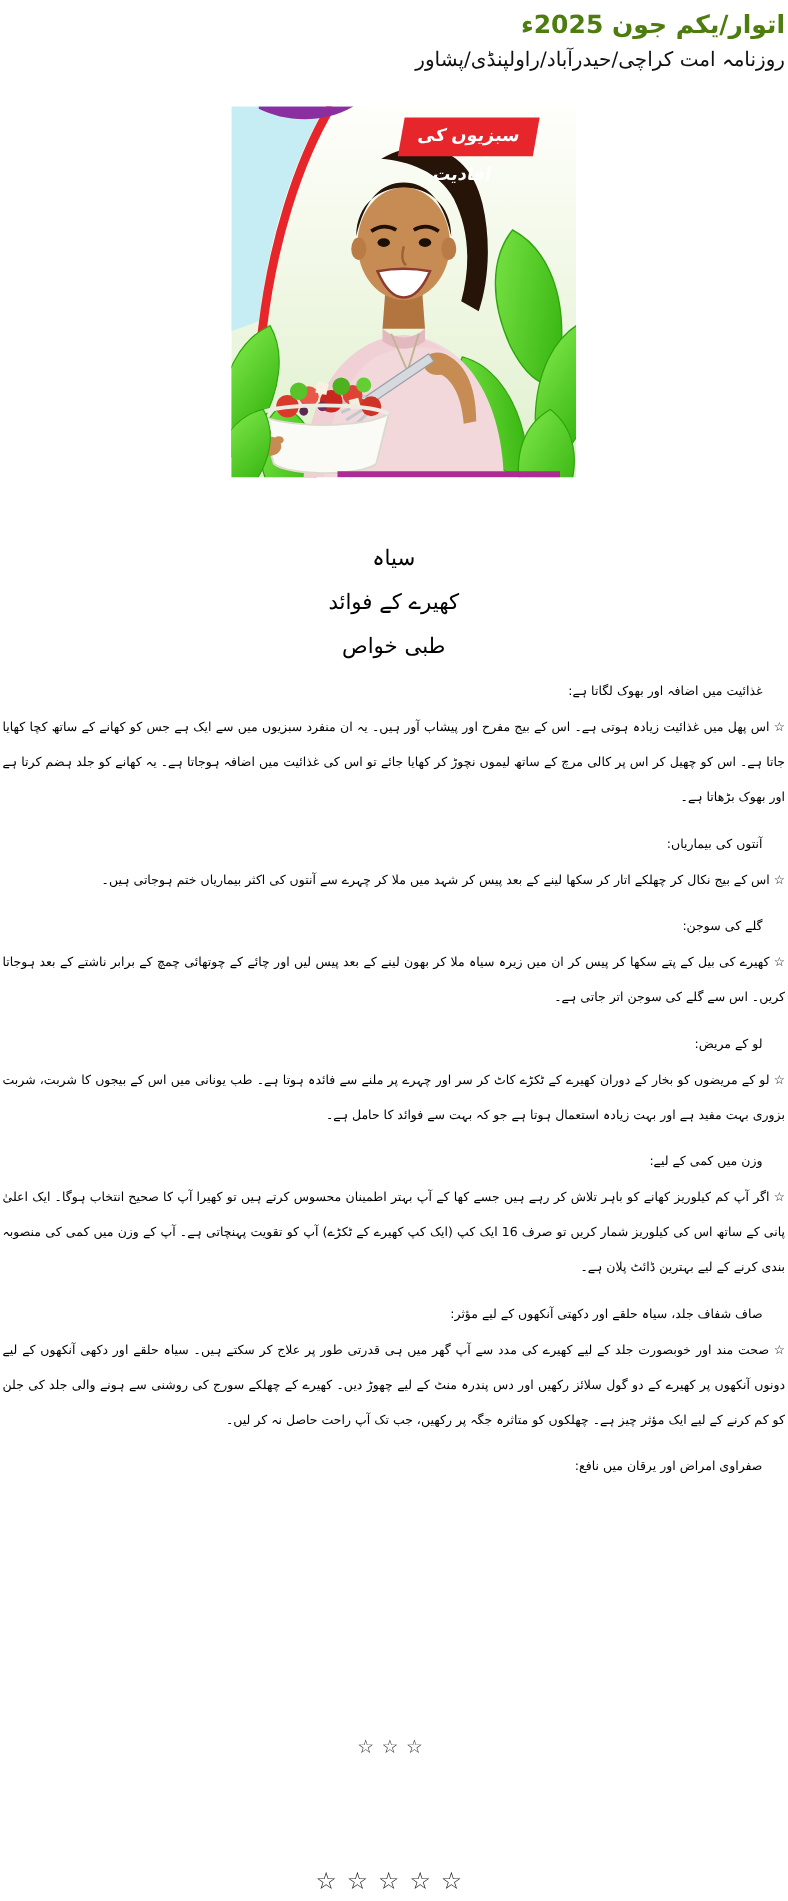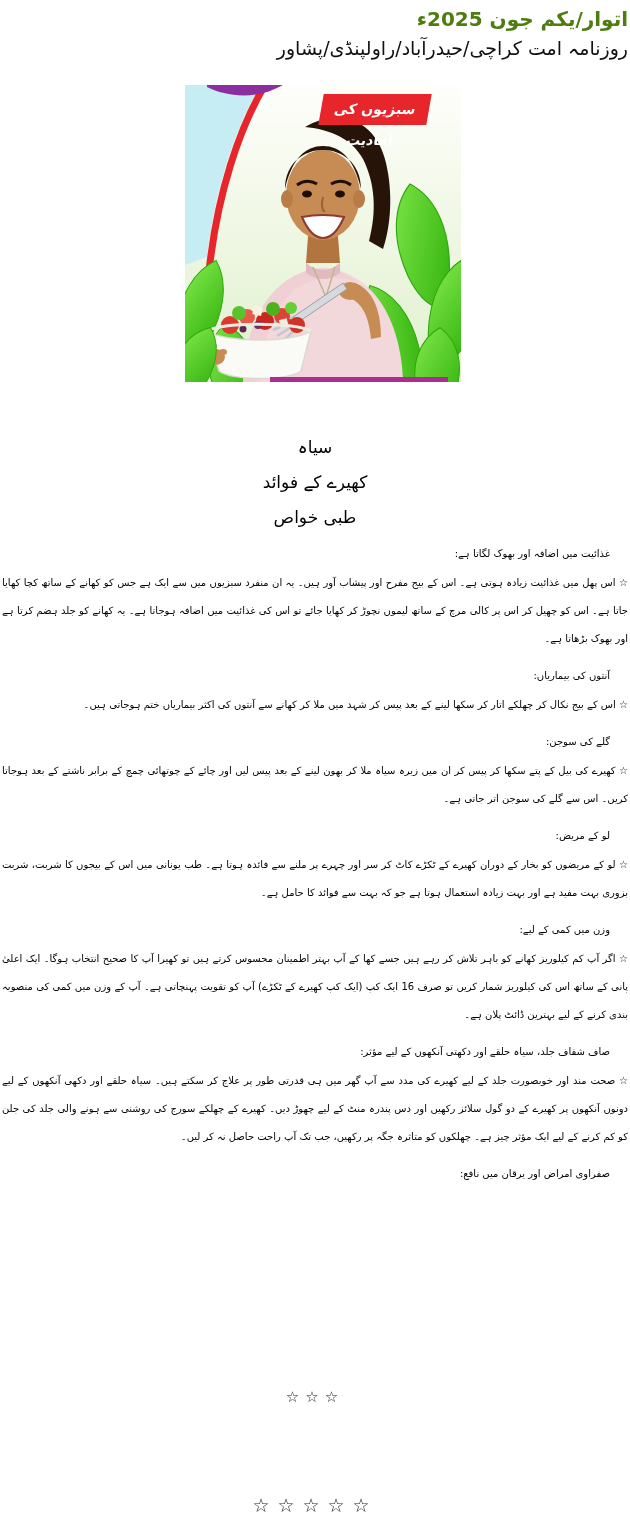--- a/index.html
+++ b/index.html
@@ -3,21 +3,21 @@
 <meta charset="utf-8">
 <style>
   html,body{margin:0;padding:0;}
   body{
     width:630px;height:1521px;position:relative;background:#ffffff;
     font-family:"DejaVu Sans",sans-serif;color:#000;overflow:hidden;
   }
   
   .masthead{position:absolute;top:6px;right:2px;left:2px;text-align:right;direction:rtl;}
   .date-line{color:#4d7c0f;font-size:20px;font-weight:bold;line-height:26px;}
-  .paper-line{color:#111;font-size:19px;line-height:24px;margin-top:4px;}
+  .paper-line{color:#111;font-size:16px;line-height:24px;margin-top:4px;}
   
   .photo{position:absolute;top:85px;left:185px;width:276px;height:297px;overflow:hidden;}
   .photo svg{position:absolute;top:0;left:0;}
   .photo-banner{
     position:absolute;top:9px;left:136px;width:108px;height:31px;
     background:#e7262c;transform:skewX(-10deg);
     color:#fff;font-weight:bold;font-size:14px;line-height:31px;text-align:center;direction:rtl;
   }
   
   .titles{position:absolute;top:430px;left:0;right:0;text-align:center;direction:rtl;}
@@ -153,21 +153,21 @@
   <div>سیاہ</div>
   <div>کھیرے کے فوائد</div>
   <div>طبی خواص</div>
 </div>
 
 <div class="article">
   <div class="sec-heading">غذائیت میں اضافہ اور بھوک لگاتا ہے:</div>
   <p class="sec-body">☆ اس پھل میں غذائیت زیادہ ہوتی ہے۔ اس کے بیج مفرح اور پیشاب آور ہیں۔ یہ ان منفرد سبزیوں میں سے ایک ہے جس کو کھانے کے ساتھ کچا کھایا جاتا ہے۔ اس کو چھیل کر اس پر کالی مرچ کے ساتھ لیموں نچوڑ کر کھایا جائے تو اس کی غذائیت میں اضافہ ہوجاتا ہے۔ یہ کھانے کو جلد ہضم کرتا ہے اور بھوک بڑھاتا ہے۔</p>
 
   <div class="sec-heading">آنتوں کی بیماریاں:</div>
-  <p class="sec-body">☆ اس کے بیج نکال کر چھلکے اتار کر سکھا لینے کے بعد پیس کر شہد میں ملا کر کھانے سے آنتوں کی اکثر بیماریاں ختم ہوجاتی ہیں۔</p>
+  <p class="sec-body">☆ اس کے بیج نکال کر چھلکے اتار کر سکھا لینے کے بعد پیس کر شہد میں ملا کر چہرے سے آنتوں کی اکثر بیماریاں ختم ہوجاتی ہیں۔</p>
 
   <div class="sec-heading">گلے کی سوجن:</div>
   <p class="sec-body">☆ کھیرے کی بیل کے پتے سکھا کر پیس کر ان میں زیرہ سیاہ ملا کر بھون لینے کے بعد پیس لیں اور چائے کے چوتھائی چمچ کے برابر ناشتے کے بعد ہوجاتا کریں۔ اس سے گلے کی سوجن اتر جاتی ہے۔</p>
 
   <div class="sec-heading">لو کے مریض:</div>
   <p class="sec-body">☆ لو کے مریضوں کو بخار کے دوران کھیرے کے ٹکڑے کاٹ کر سر اور چہرے پر ملنے سے فائدہ ہوتا ہے۔ طب یونانی میں اس کے بیجوں کا شربت، شربت بزوری بہت مفید ہے اور بہت زیادہ استعمال ہوتا ہے جو کہ بہت سے فوائد کا حامل ہے۔</p>
 
   <div class="sec-heading">وزن میں کمی کے لیے:</div>
   <p class="sec-body">☆ اگر آپ کم کیلوریز کھانے کو باہر تلاش کر رہے ہیں جسے کھا کے آپ بہتر اطمینان محسوس کرتے ہیں تو کھیرا آپ کا صحیح انتخاب ہوگا۔ ایک اعلیٰ پانی کے ساتھ اس کی کیلوریز شمار کریں تو صرف 16 ایک کپ (ایک کپ کھیرے کے ٹکڑے) آپ کو تقویت پہنچاتی ہے۔ آپ کے وزن میں کمی کی منصوبہ بندی کرنے کے لیے بہترین ڈائٹ پلان ہے۔</p>
 

